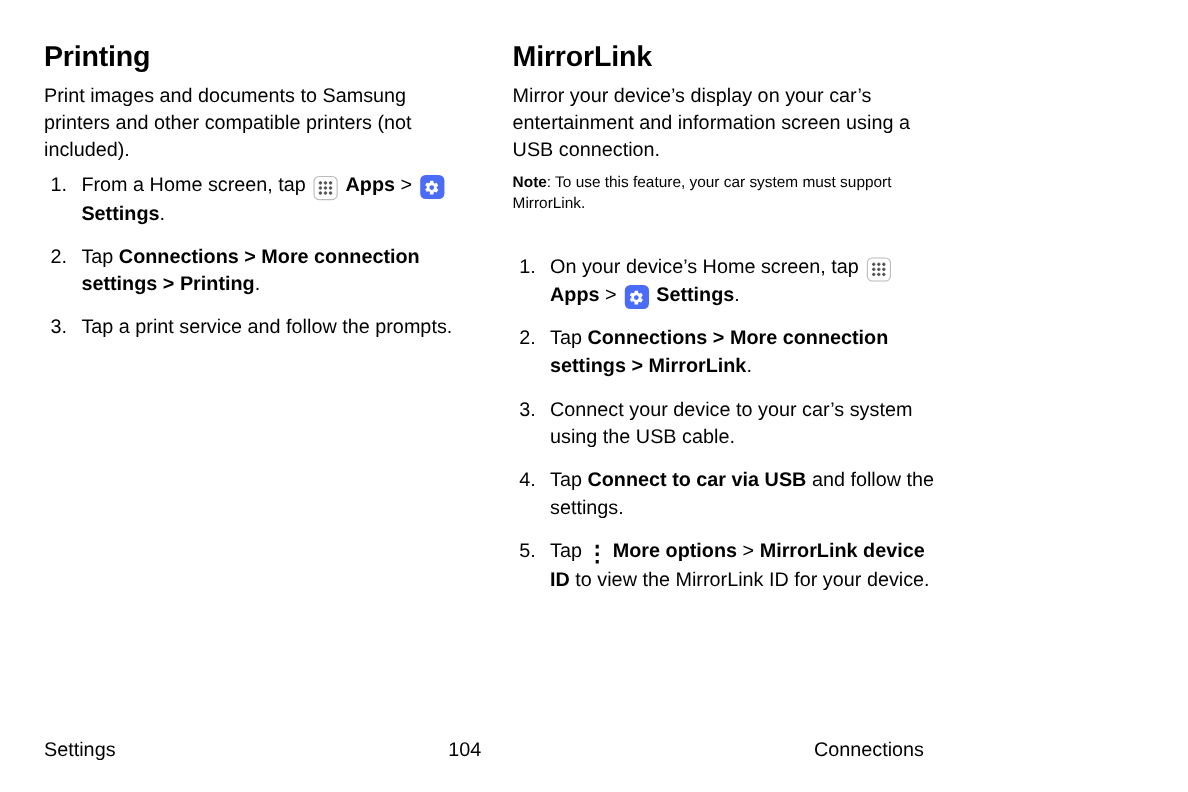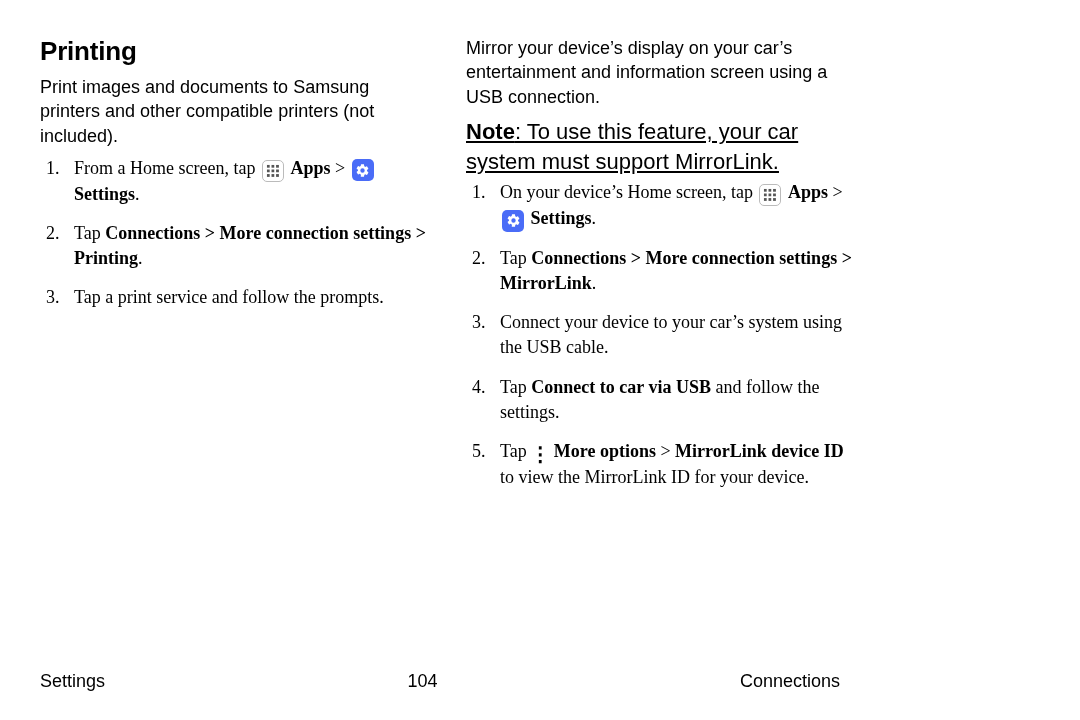--- a/index.html
+++ b/index.html
@@ -23,42 +23,40 @@
     font-weight: 700;
     margin-bottom: 8px;
     letter-spacing: -0.2px;
   }
   .intro {
     font-size: 18px;
     line-height: 1.35;
     margin-bottom: 8px;
   }
   .note {
-    font-size: 22px;
+    font-size: 14px;
     line-height: 1.35;
-    margin-bottom: 4px;
-    text-decoration: underline;
+    margin-bottom: 36px;
   }
   .lead {
     font-size: 18px;
     line-height: 1.35;
     margin-bottom: 6px;
   }
   ol {
     list-style: none;
     counter-reset: item;
     font-size: 18px;
     line-height: 1.4;
   }
   ol > li {
     counter-increment: item;
     position: relative;
     padding-left: 34px;
     margin-bottom: 14px;
-    font-family: Liberation Serif, serif;
   }
   ol > li::before {
     content: counter(item) ".";
     position: absolute;
     left: 6px;
     top: 0;
   }
   b { font-weight: 700; }
   .chev { font-weight: 400; }
   .icon {
@@ -132,20 +130,21 @@
           <b>Settings</b><span>.</span>
         </li>
         <li>
           <span>Tap </span><b>Connections &gt; More connection settings &gt; Printing</b><span>.</span>
         </li>
         <li>Tap a print service and follow the prompts.</li>
       </ol>
     </div>
 
     <div class="col">
+      <h2>MirrorLink</h2>
       <p class="intro">Mirror your device’s display on your car’s entertainment and information screen using a USB connection.</p>
       <p class="note">
         <b>Note</b><span>: To use this feature, your car system must support MirrorLink.</span>
       </p>
       <ol>
         <li>
           <span>On your device’s Home screen, tap </span>
           <span class="icon icon-apps"></span>
           <b>Apps</b>
           <span class="chev"> &gt; </span>

